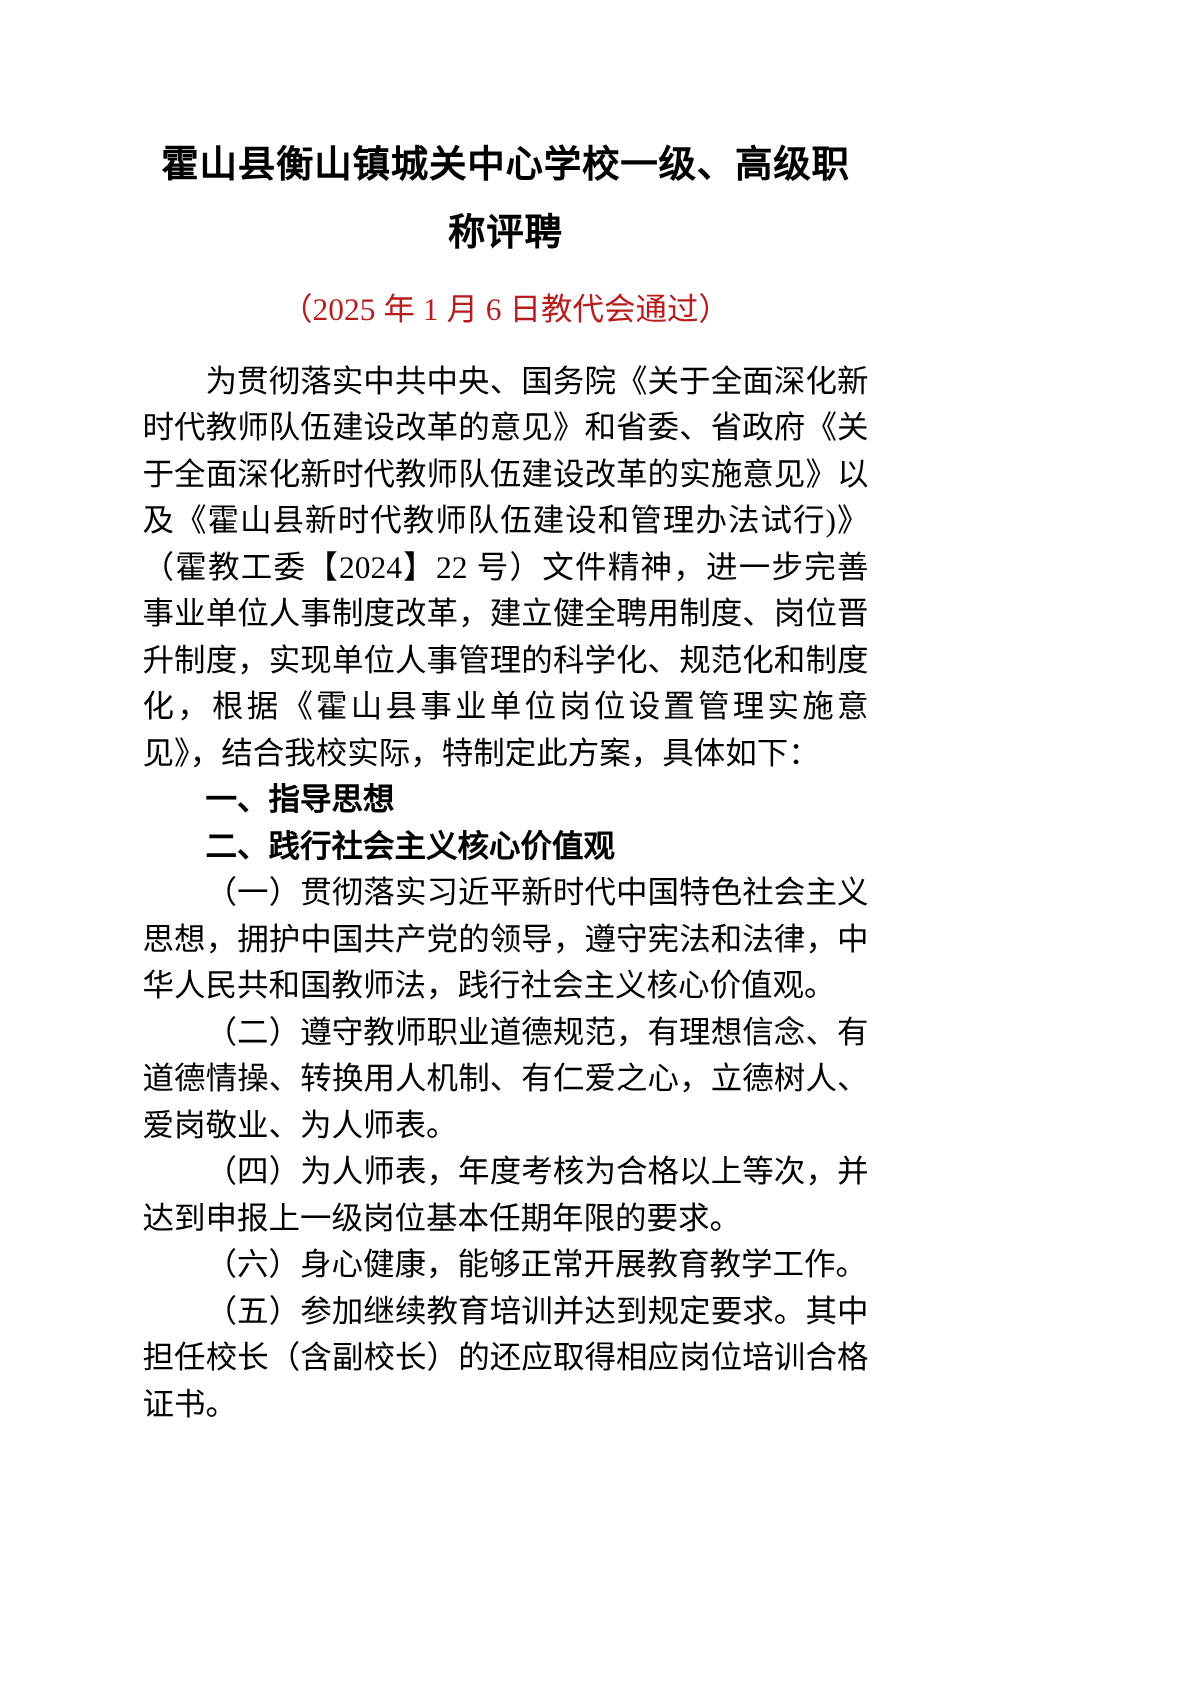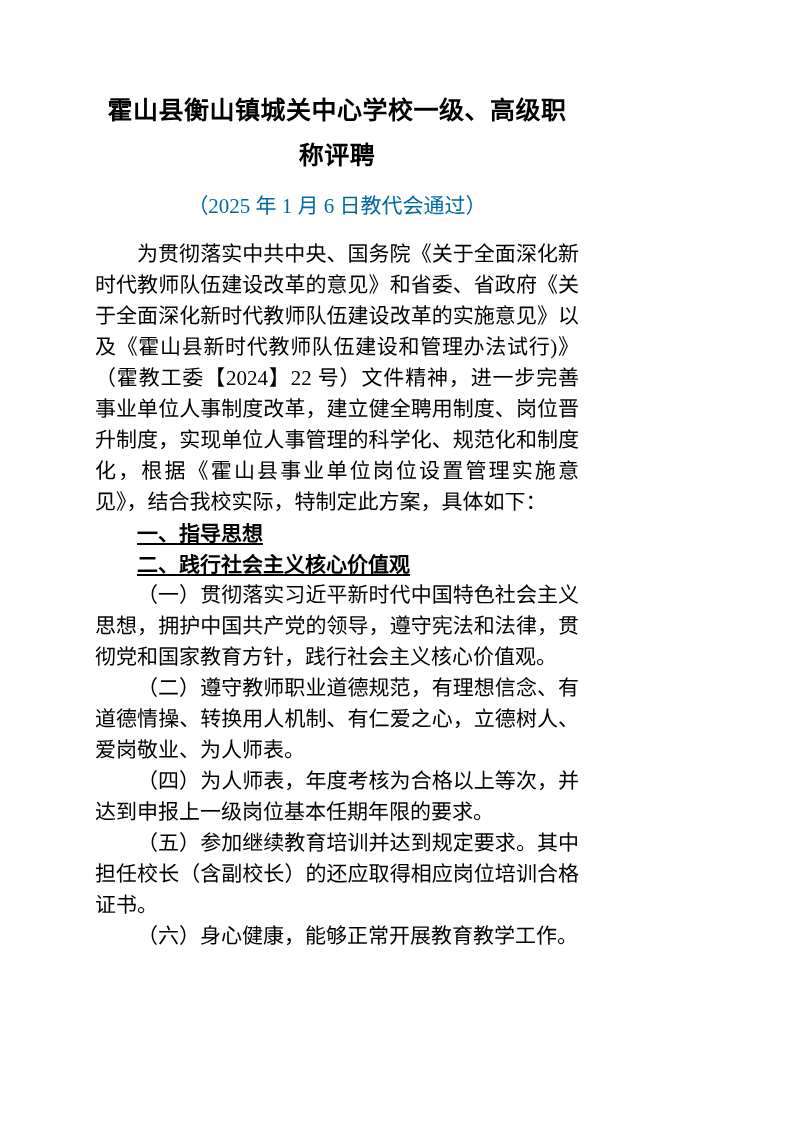--- a/index.html
+++ b/index.html
@@ -27,42 +27,41 @@
     font-size: 25px;
     line-height: 45px;
     letter-spacing: 0.5px;
     color: #000000;
   }
   .doc-subtitle {
     text-align: center;
     font-size: 21px;
     line-height: 40px;
     margin-top: 8px;
-    color: #0369a1;
+    color: #b91c1c;
   }
   .doc-body {
     margin-top: 13px;
     font-size: 21px;
     line-height: 31px;
     text-align: justify;
     text-justify: inter-ideograph;
     color: #000000;
   }
   .doc-body p {
     margin: 0;
     text-indent: 2em;
   }
   .section-heading {
     margin: 0;
     text-indent: 2em;
     font-weight: bold;
     font-family: "Liberation Sans", "DejaVu Sans", sans-serif;
     font-size: 21px;
     line-height: 31px;
-    text-decoration: underline;
   }
 </style>
 </head>
 <body>
 
 <div class="page">
 
   <div class="doc-title">
     <div>霍山县衡山镇城关中心学校一级、高级职称评聘</div>
   </div>
@@ -71,21 +70,21 @@
 
   <div class="doc-body">
 
     <p>为贯彻落实中共中央、国务院《关于全面深化新时代教师队伍建设改革的意见》和省委、省政府《关于全面深化新时代教师队伍建设改革的实施意见》以及《霍山县新时代教师队伍建设和管理办法试行)》（霍教工委【2024】22 号）文件精神，进一步完善事业单位人事制度改革，建立健全聘用制度、岗位晋升制度，实现单位人事管理的科学化、规范化和制度化，根据《霍山县事业单位岗位设置管理实施意见》，结合我校实际，特制定此方案，具体如下：</p>
 
     <p class="section-heading">一、指导思想</p>
 
 
     <p class="section-heading">二、践行社会主义核心价值观</p>
 
-    <p>（一）贯彻落实习近平新时代中国特色社会主义思想，拥护中国共产党的领导，遵守宪法和法律，贯彻党和国家教育方针，践行社会主义核心价值观。</p>
+    <p>（一）贯彻落实习近平新时代中国特色社会主义思想，拥护中国共产党的领导，遵守宪法和法律，中华人民共和国教师法，践行社会主义核心价值观。</p>
     <p>（二）遵守教师职业道德规范，有理想信念、有道德情操、转换用人机制、有仁爱之心，立德树人、爱岗敬业、为人师表。</p>
     <p>（四）为人师表，年度考核为合格以上等次，并达到申报上一级岗位基本任期年限的要求。</p>
+    <p>（六）身心健康，能够正常开展教育教学工作。</p>
     <p>（五）参加继续教育培训并达到规定要求。其中担任校长（含副校长）的还应取得相应岗位培训合格证书。</p>
-    <p>（六）身心健康，能够正常开展教育教学工作。</p>
 
   </div>
 
 </div>
 
 </body></html>

